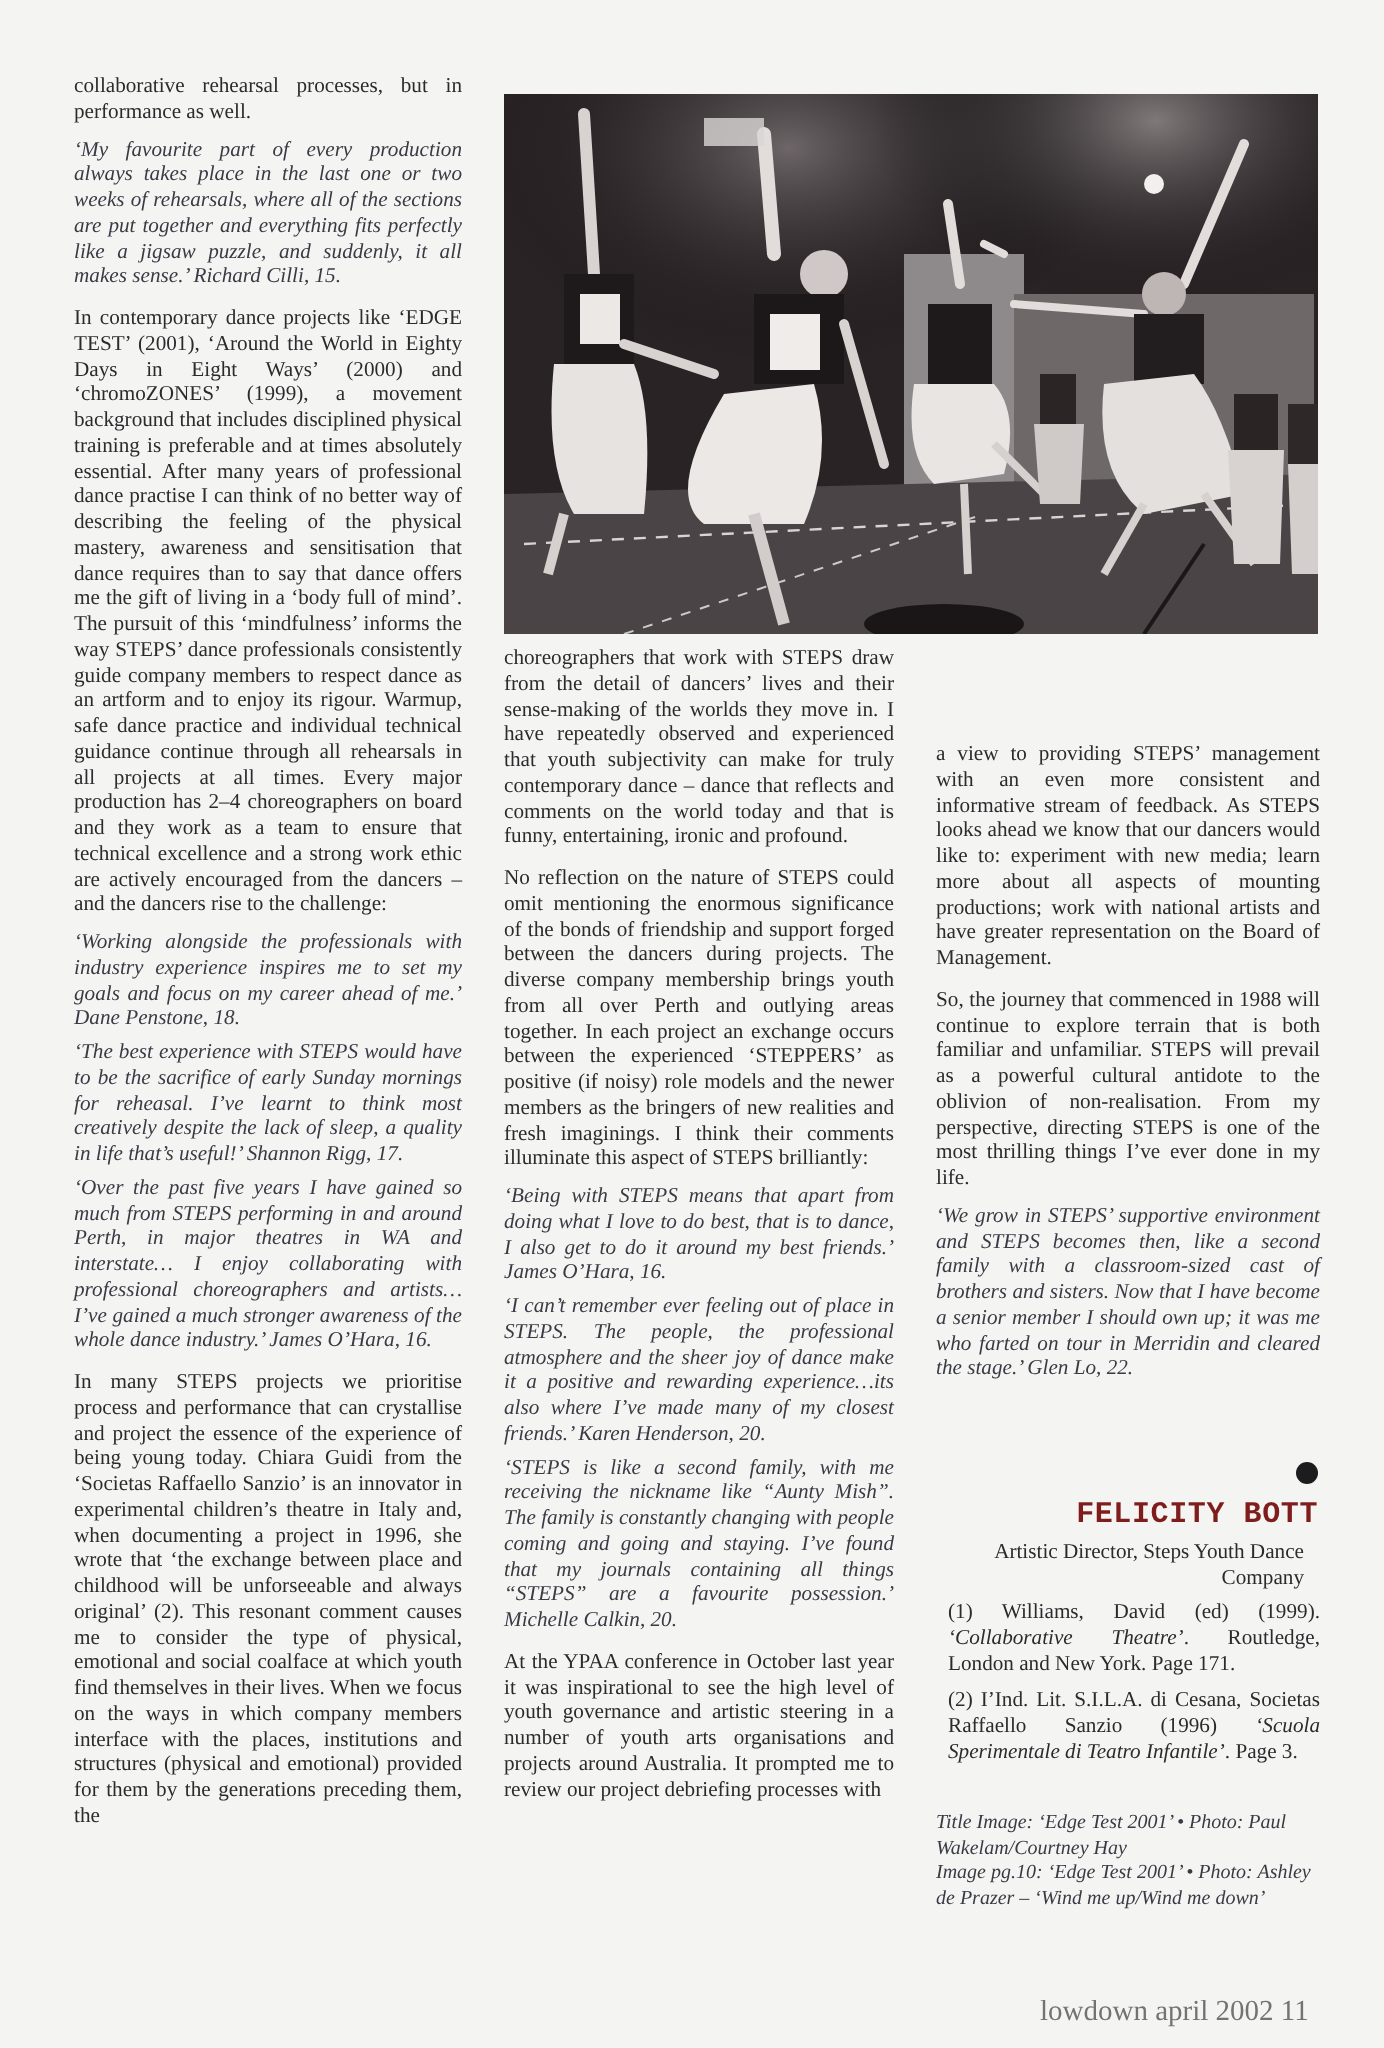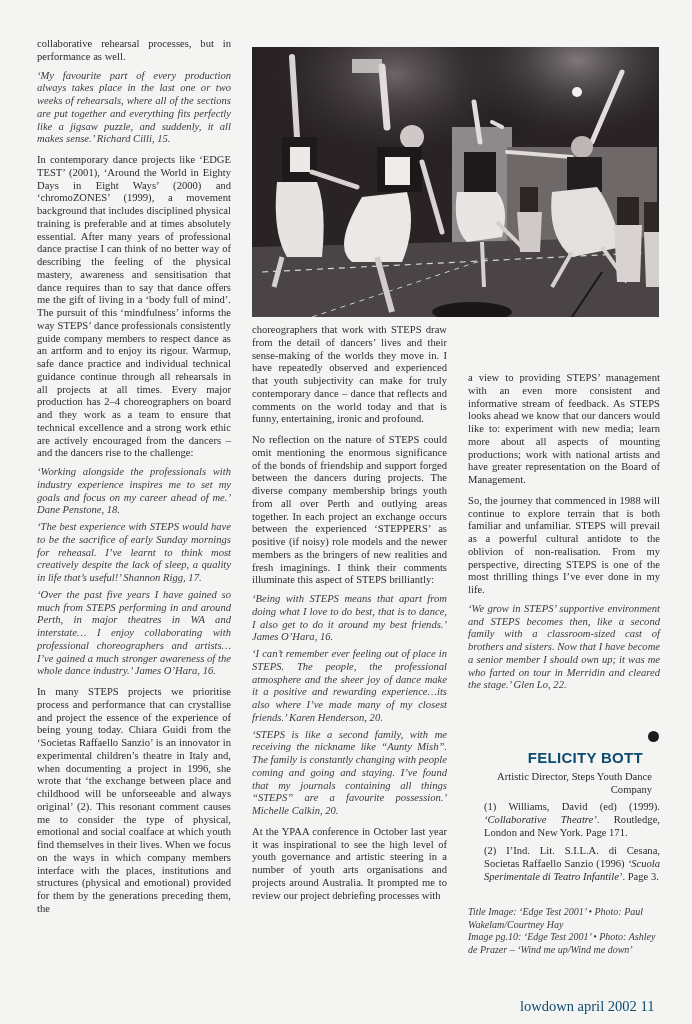--- a/index.html
+++ b/index.html
@@ -24,39 +24,39 @@
     background: linear-gradient(180deg, #241d20 0%, #2e2628 45%, #3a3334 70%, #4b4546 100%);
     overflow: hidden;
   }
   .photo svg { width: 100%; height: 100%; display: block; }
 
   .bullet {
     position: absolute; left: 648px; top: 731px;
     width: 11px; height: 11px; border-radius: 50%; background: #1c1c1e;
   }
   .author {
-    position: absolute; right: 49px; top: 749px;
-    font-family: Liberation Sans, sans-serif; font-weight: bold;
-    font-size: 15px; letter-spacing: 0.3px; color: #0c4a6e;
+    position: absolute; right: 33px; top: 749px;
+    font-family: Liberation Mono, monospace; font-weight: bold;
+    font-size: 15px; letter-spacing: 0.3px; color: #7f1d1d;
   }
   .role {
     position: absolute; left: 460px; top: 771px; width: 192px;
     text-align: right; font-size: 10.6px; line-height: 12.75px;
   }
   .refs { position: absolute; left: 468px; top: 801px; width: 192px; font-size: 10.6px; line-height: 12.75px; }
-  .refs p { margin: 0 0 6px 16px; text-align: justify; }
+  .refs p { margin: 0 0 6px 6px; text-align: justify; }
   .refs i { font-style: italic; }
   .credits {
     position: absolute; left: 468px; top: 906px; width: 192px;
     font-style: italic; font-size: 10px; line-height: 12.5px; color: #3a3a44;
   }
   .credits div { margin: 0; }
   .folio {
     position: absolute; left: 520px; top: 998px;
-    font-size: 14.5px; color: #0c4a6e;
+    font-size: 14.5px; color: #737373;
   }
 </style>
 </head>
 <body>
 
 <div class="page">
 
   <div class="col" id="col-left">
     <p>collaborative rehearsal processes, but in performance as well.</p>
     <p class="q">‘My favourite part of every production always takes place in the last one or two weeks of rehearsals, where all of the sections are put together and everything fits perfectly like a jigsaw puzzle, and suddenly, it all makes sense.’ Richard Cilli, 15.</p>

